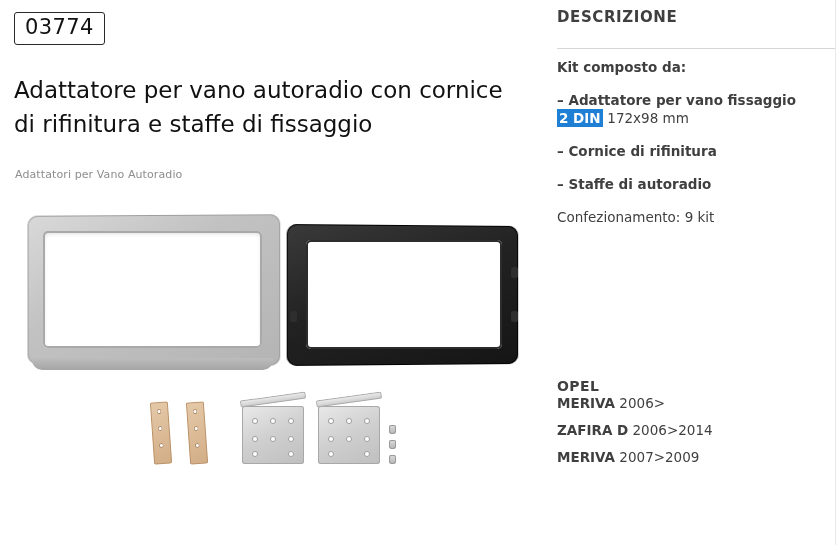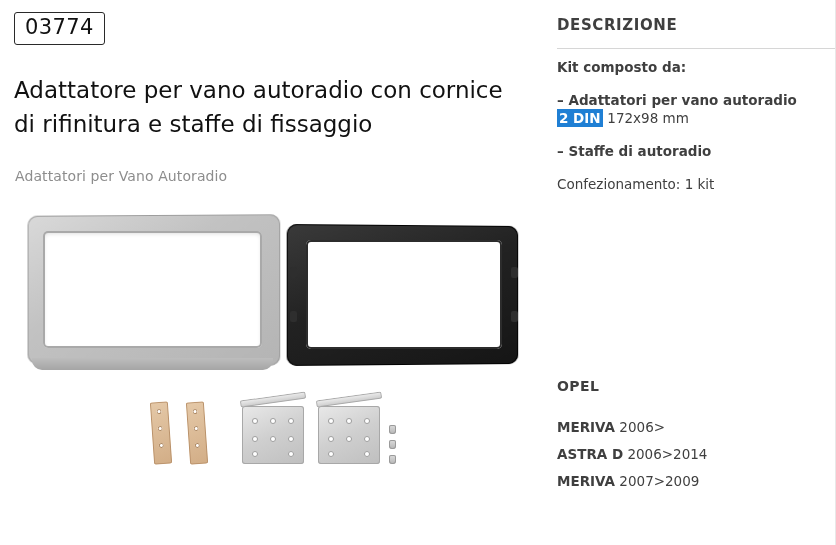--- a/index.html
+++ b/index.html
@@ -49,21 +49,21 @@
     font-size: 23px;
     line-height: 34px;
     font-weight: normal;
     color: #111;
     margin: 0;
   }
   .product-subtitle {
     position: absolute;
     left: 15px;
     top: 168px;
-    font-size: 14px;
+    font-size: 11px;
     color: #8d8d8d;
     letter-spacing: 0.1px;
   }
   
   .image-area {
     position: absolute;
     left: 0;
     top: 200px;
     width: 540px;
     height: 330px;
@@ -188,21 +188,21 @@
     left: 545px;
     top: 0;
     width: 291px;
     height: 545px;
     padding: 0;
     box-sizing: border-box;
   }
   .sec-title {
     position: absolute;
     left: 12px;
-    top: 16px;
+    top: 8px;
     font-size: 15px;
     font-weight: bold;
     color: #3f3f3f;
     letter-spacing: 0.6px;
   }
   .divider {
     position: absolute;
     left: 12px;
     top: 48px;
     width: 279px;
@@ -232,21 +232,21 @@
     position: absolute;
     left: 12px;
     top: 378px;
     width: 279px;
   }
   .compat-brand {
     font-size: 14px;
     font-weight: bold;
     color: #3f3f3f;
     letter-spacing: 0.4px;
-    margin-bottom: 25px;
+    margin-bottom: 1px;
   }
   .compat-row {
     font-size: 13.5px;
     color: #3f3f3f;
     margin-bottom: 11px;
   }
   .compat-row .model {
     font-weight: bold;
   }
   .compat-row .years {
@@ -334,41 +334,42 @@
   </div>
 
   <div class="right-col">
     <div class="sec-title">DESCRIZIONE</div>
     <div class="divider"></div>
 
     <div class="desc-list">
       <p class="desc-line b">Kit composto da:</p>
 
       <p class="desc-line b">
-        <span>– Adattatori per vano autoradio</span><br>
+        <span>– Adattatore per vano fissaggio</span><br>
         <span class="hl">2 DIN</span>
         <span style="font-weight:normal;">172x98 mm</span>
       </p>
 
 
+      <p class="desc-line b">– Cornice di rifinitura</p>
 
       <p class="desc-line b">– Staffe di autoradio</p>
 
-      <p class="desc-line">Confezionamento: 1 kit</p>
+      <p class="desc-line">Confezionamento: 9 kit</p>
     </div>
 
     <div class="compat">
       <div class="compat-brand">OPEL</div>
 
       <div class="compat-row">
         <span class="model">MERIVA</span>
         <span class="years">2006&gt;</span>
       </div>
       <div class="compat-row">
-        <span class="model">ASTRA D</span>
+        <span class="model">ZAFIRA D</span>
         <span class="years">2006&gt;2014</span>
       </div>
       <div class="compat-row">
         <span class="model">MERIVA</span>
         <span class="years">2007&gt;2009</span>
       </div>
     </div>
 
     <div class="right-edge"></div>
   </div>

